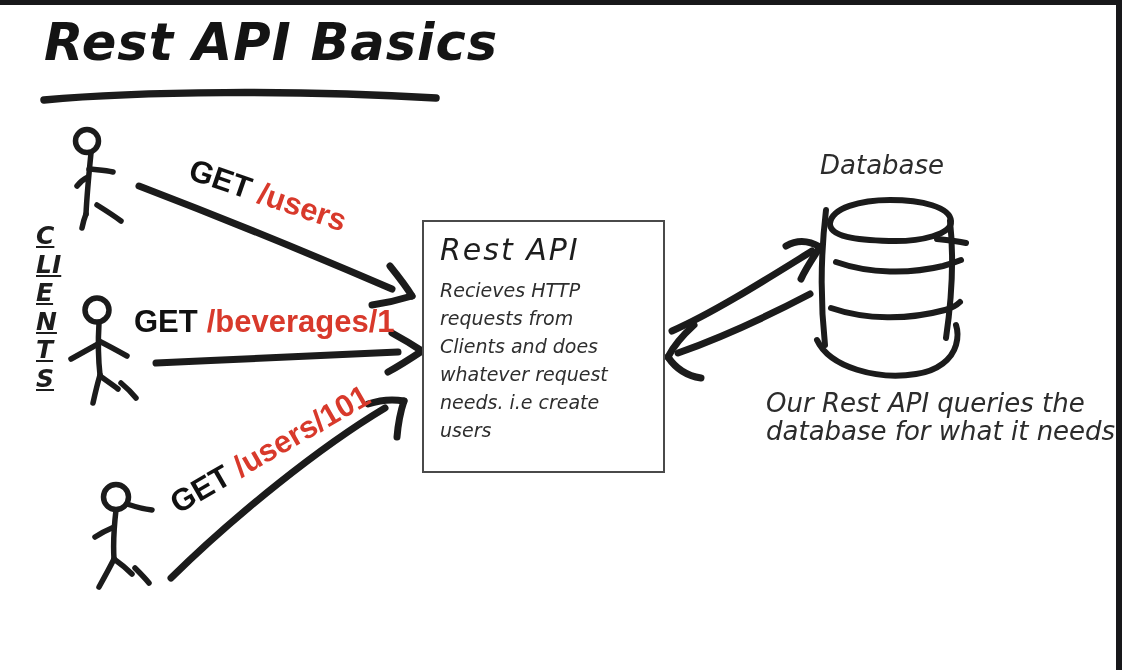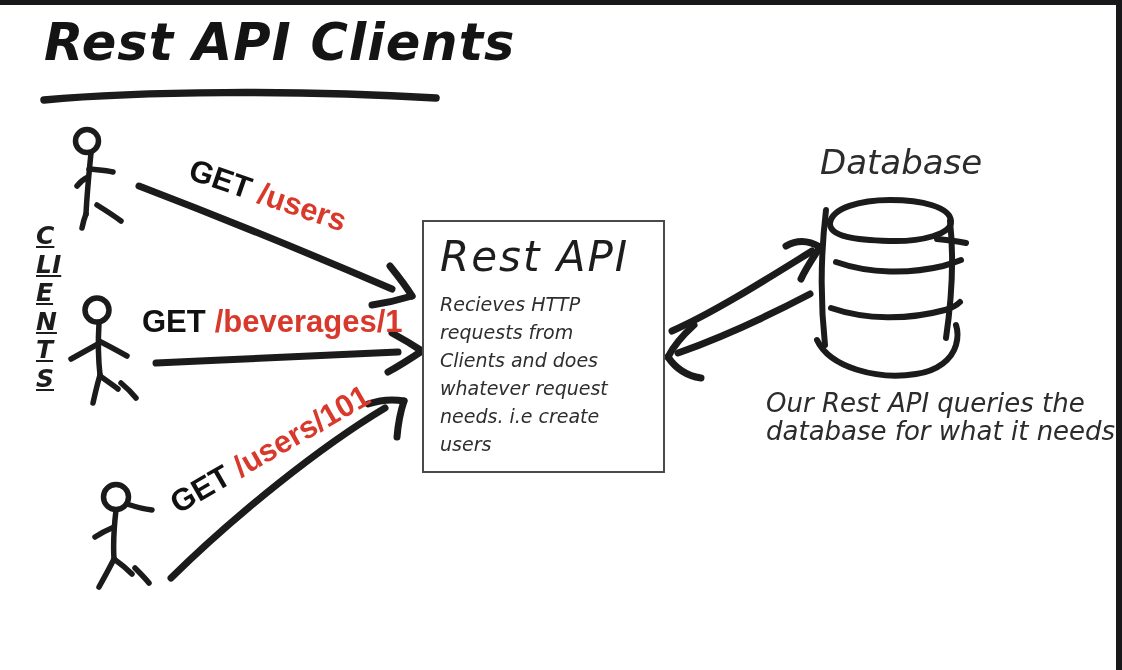--- a/index.html
+++ b/index.html
@@ -24,38 +24,38 @@
     font-size:25px; font-style:italic; font-weight:bold; color:#1d1d1d;
     line-height:28.5px; word-break:break-all; text-align:left;text-decoration:underline;
   }
   .req {
     position:absolute; white-space:nowrap;
     font-family:"Liberation Sans", sans-serif;
     font-weight:bold; font-size:31px; color:#111111;
   }
   .req .path { color:#d8392b; margin-left:9px; }
   .req1 { left:196px; top:152px; transform:rotate(19deg); transform-origin:left top; }
-  .req2 { left:142px; top:304px; }
+  .req2 { left:134px; top:304px; }
   .req3 { left:164px; top:490px; transform:rotate(-30deg); transform-origin:left top; }
 
   .api-box {
     position:absolute; left:422px; top:220px; width:243px; height:253px;
     border:2px solid #4a4a4a; background:#ffffff; padding:10px 14px 0 16px;
   }
   .api-title {
-    font-size:42px; font-style:italic; color:#1d1d1d;
+    font-size:30px; font-style:italic; color:#1d1d1d;
     letter-spacing:2px; white-space:nowrap;
   }
   .api-desc {
     margin-top:9px; font-size:19px; line-height:28px; font-style:italic;
     color:#2e2e2e; white-space:pre-line;
   }
   .db-label {
-    position:absolute; left:820px; top:142px;
-    font-size:34px; font-style:italic; color:#2c2c2c; white-space:nowrap;
+    position:absolute; left:820px; top:150px;
+    font-size:26px; font-style:italic; color:#2c2c2c; white-space:nowrap;
   }
   .note {
     font-style:italic; color:#2c2c2c; white-space:pre-line; position:absolute;
   }
   .db-note { left:766px; top:389px; font-size:26px; line-height:28px; }
   .clients-note { left:39px; top:592px; font-size:27px; line-height:31px; }
 </style>
 </head>
 <body>
 
@@ -130,21 +130,21 @@
       <path d="M830,223 C832,208 860,200 890,200 C922,200 950,207 951,221 C952,234 922,242 889,241 C857,240 829,237 830,223" stroke-width="6"></path>
       <path d="M937,239 C947,240 957,241 966,243" stroke-width="6"></path>
       <path d="M826,210 C821,252 820,298 825,345" stroke-width="6"></path>
       <path d="M950,221 C954,257 952,297 946,338" stroke-width="6"></path>
       <path d="M836,262 C870,274 910,274 943,266 C950,264 956,262 961,260" stroke-width="6"></path>
       <path d="M831,308 C866,320 908,320 945,310 C952,308 957,305 960,302" stroke-width="6"></path>
       <path d="M817,340 C830,368 878,380 916,374 C938,371 952,359 956,345 C958,338 958,331 956,325" stroke-width="6"></path>
     </g>
   </svg>
 
-  <div class="page-title">Rest API Clients</div>
+  <div class="page-title">Rest API Basics</div>
 
   <div class="clients">CLIENTS</div>
 
   <div class="req req1">
     <span class="method">GET</span><span class="path">/users</span>
   </div>
 
   <div class="req req2">
     <span class="method">GET</span><span class="path">/beverages/1</span>
   </div>

